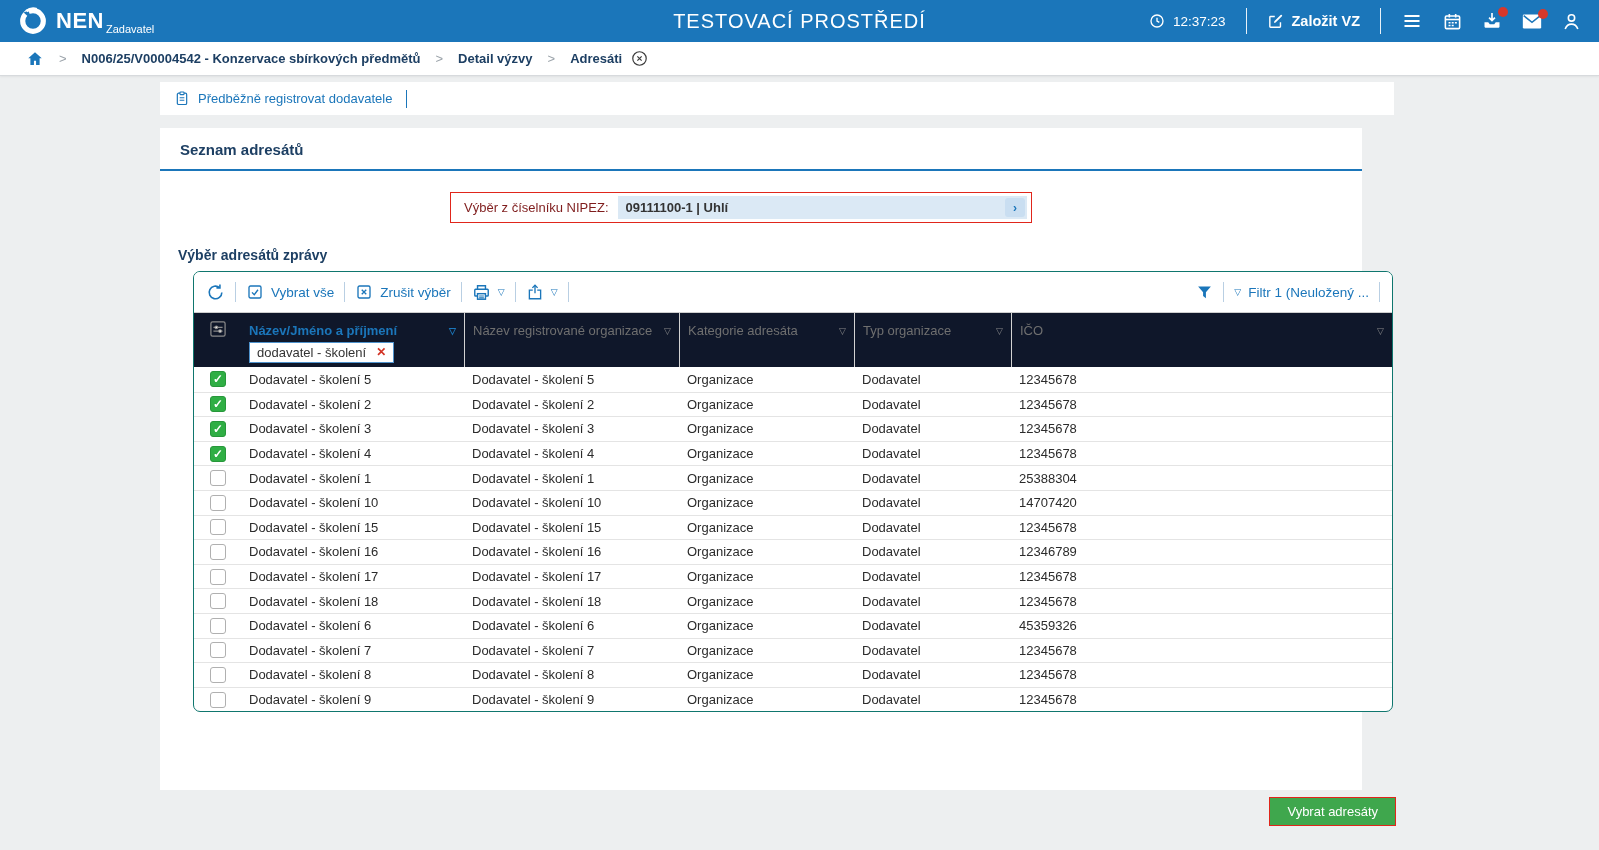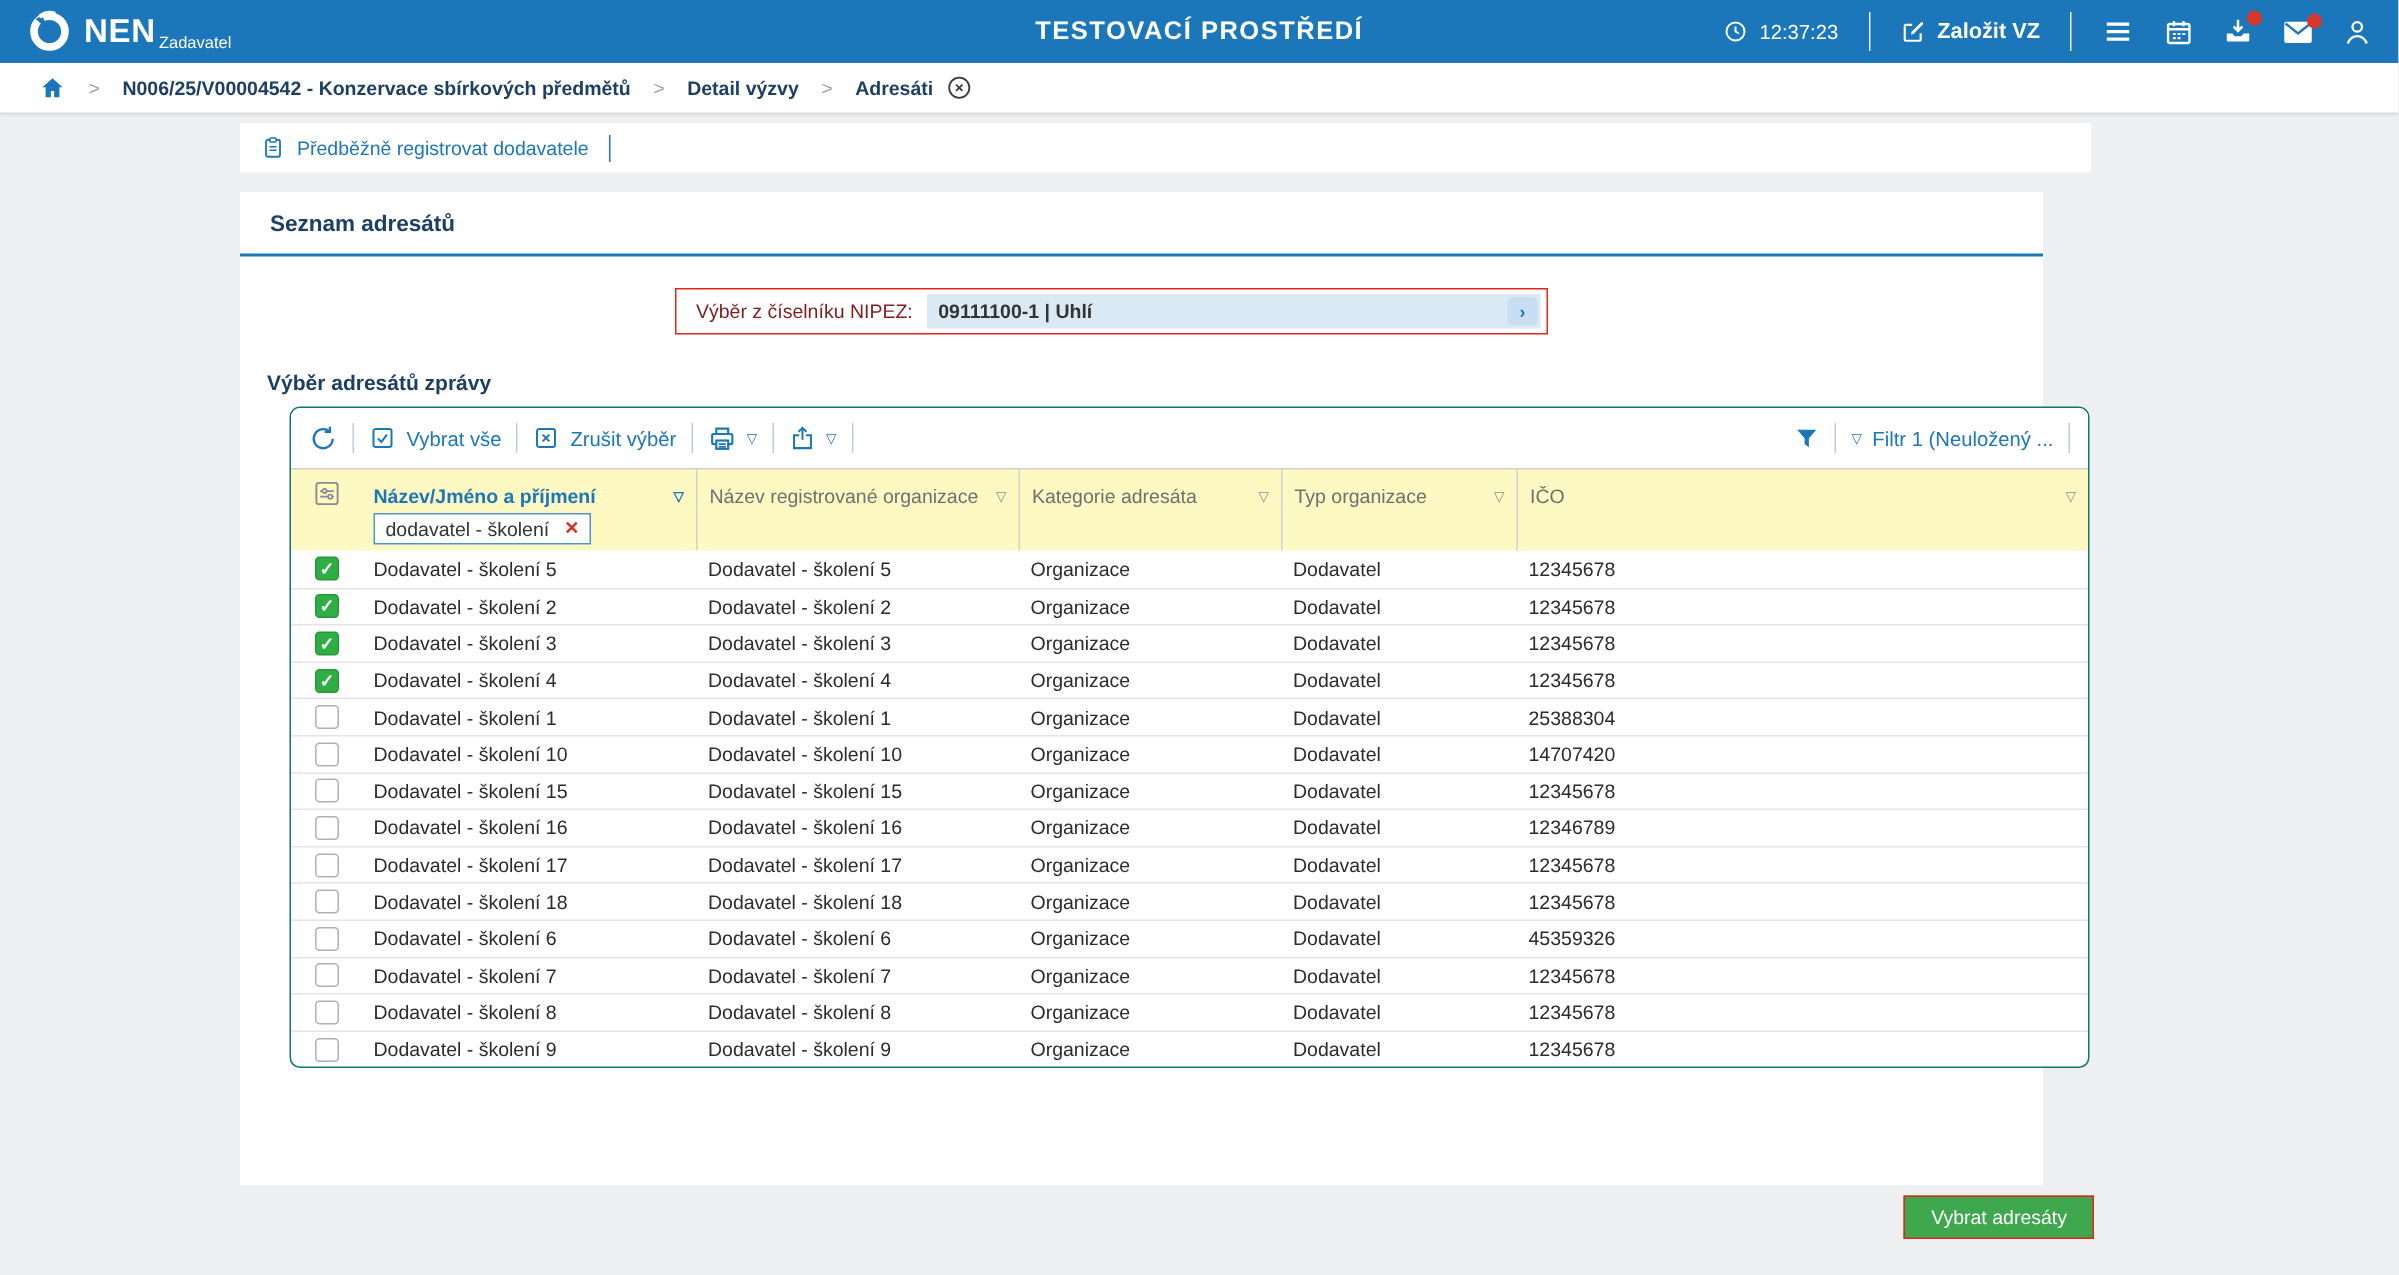--- a/index.html
+++ b/index.html
@@ -17,21 +17,21 @@
   .topbar {
     height:42px; background:#1b76ba; color:#fff;
     display:flex; align-items:center; padding:0 18px; position:relative;
   }
   .brandwrap { display:flex; align-items:center; gap:8px; z-index:2; }
   .brandtext { display:flex; align-items:flex-end; gap:2px; }
   .brand { font-size:22px; font-weight:700; letter-spacing:.5px; line-height:1; }
   .role  { font-size:11px; line-height:1; margin-bottom:-3px; }
   .env-title {
     position:absolute; left:0; right:0; text-align:center;
-    font-size:17px; font-weight:700; letter-spacing:1px; pointer-events:none;
+    font-size:20px; font-weight:400; letter-spacing:1px; pointer-events:none;
   }
   .top-right { margin-left:auto; display:flex; align-items:center; gap:20px; z-index:2; }
   .hgroup { display:flex; align-items:center; gap:8px; cursor:pointer; }
   .time { font-size:13.5px; }
   .createvz { font-weight:700; font-size:14.5px; }
   .vdiv { width:1px; height:26px; background:rgba(255,255,255,.9); }
   .iconbtn { position:relative; cursor:pointer; }
   .badge {
     position:absolute; top:-4px; right:-6px; width:10px; height:10px;
     border-radius:50%; background:#d6382c;
@@ -92,21 +92,21 @@
   .toolbar {
     height:40px; display:flex; align-items:center; padding:0 12px;
     color:#1b76ba; font-size:13.5px; background:#fff;
   }
   .tgroup { display:flex; align-items:center; gap:7px; cursor:pointer; white-space:nowrap; }
   .tdiv { width:1px; height:20px; background:#b9cfe3; margin:0 10px; flex:none; }
   .caret { font-size:9px; color:#1b76ba; }
   .toolbar-right { margin-left:auto; display:flex; align-items:center; }
 
   .trow { display:grid; grid-template-columns:47px 223px 215px 175px 157px 1fr; }
-  .thead-block { background:#fef9c3; border-top:1px solid #cfcfcf; }
+  .thead-block { background:#0f172a; border-top:1px solid #cfcfcf; }
   .th-label {
     padding:10px 8px 3px 8px; font-size:13px; color:#6f6f6f;
     display:flex; align-items:center; justify-content:space-between;
   }
   .th-label.first-col { color:#1b76ba; font-weight:700; }
   .col-b { border-left:1px solid #d2d2d2; }
   .filtercaret { font-size:9px; color:#8a8a8a; margin-left:4px; }
   .filtercaret.blue { color:#1b76ba; }
   .th-filter { height:26px; padding:0 8px 4px 8px; display:flex; align-items:center; }
   .chip {

